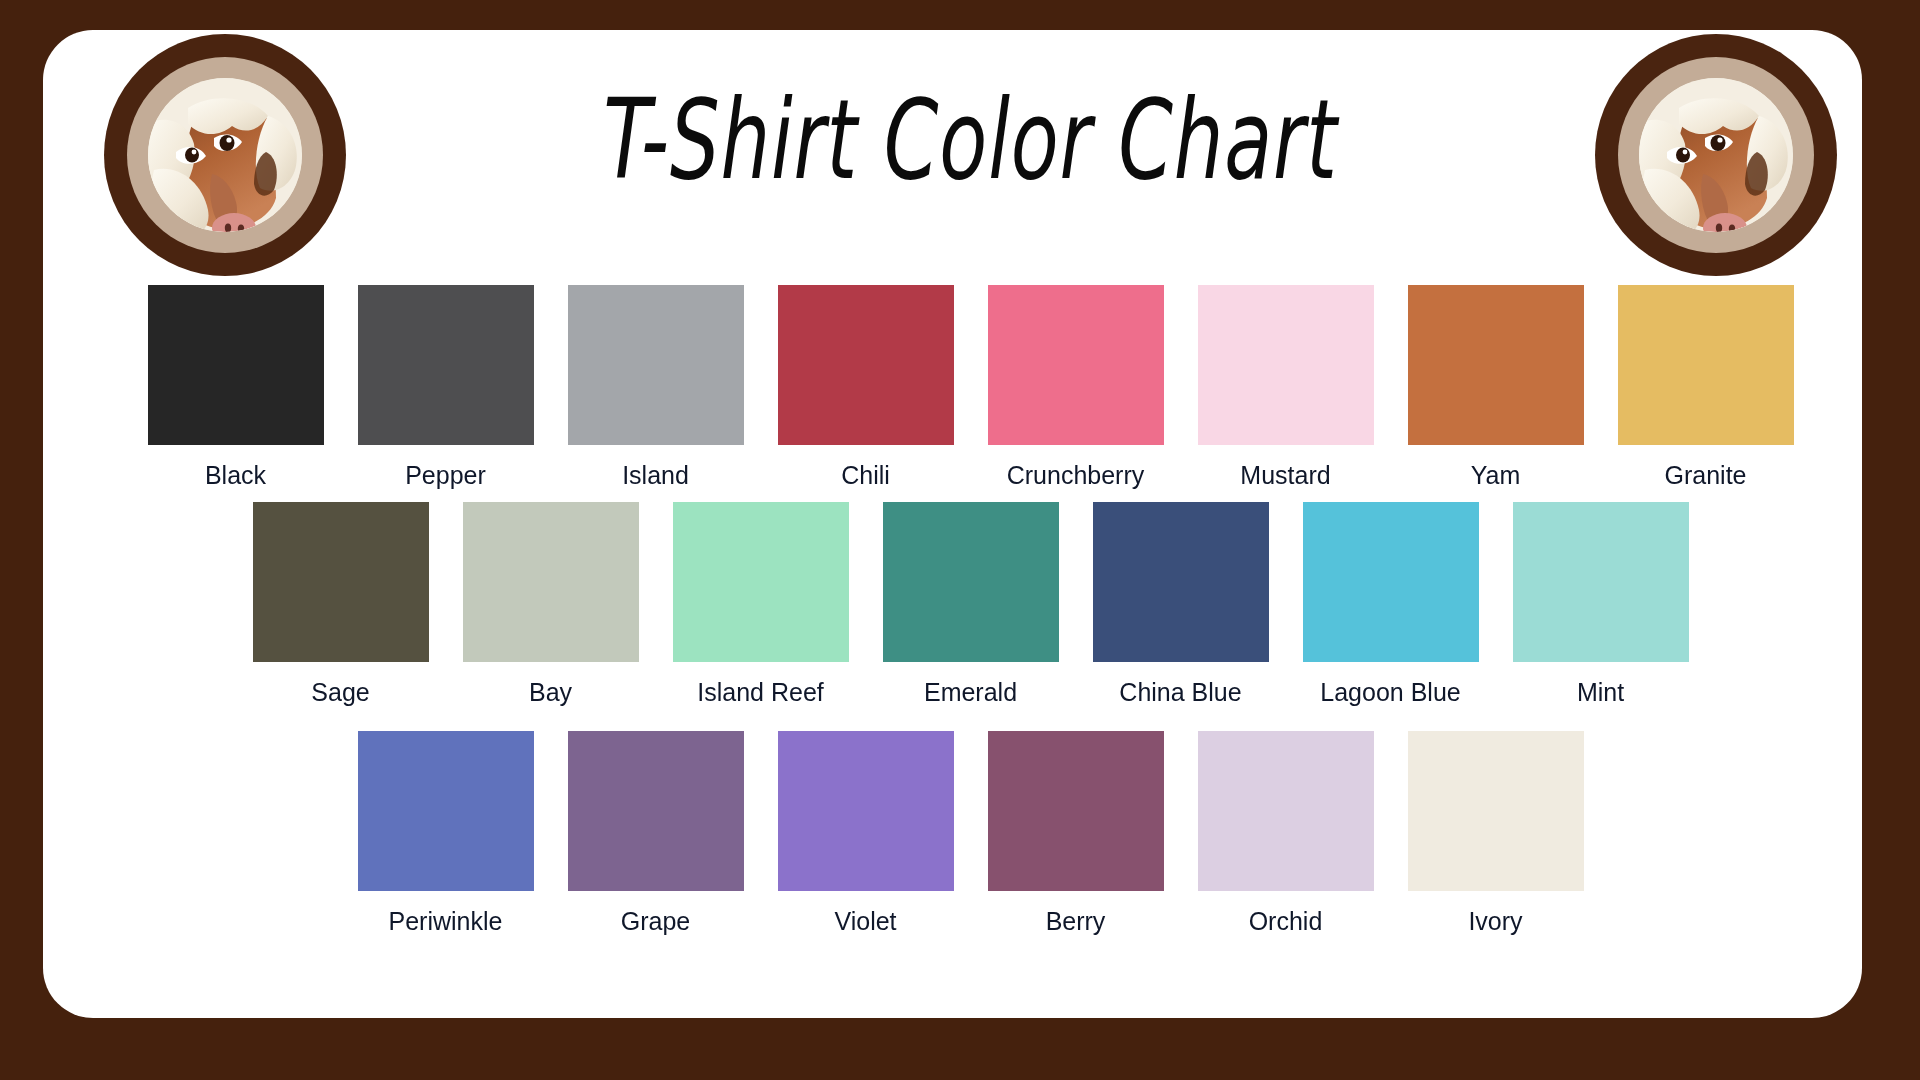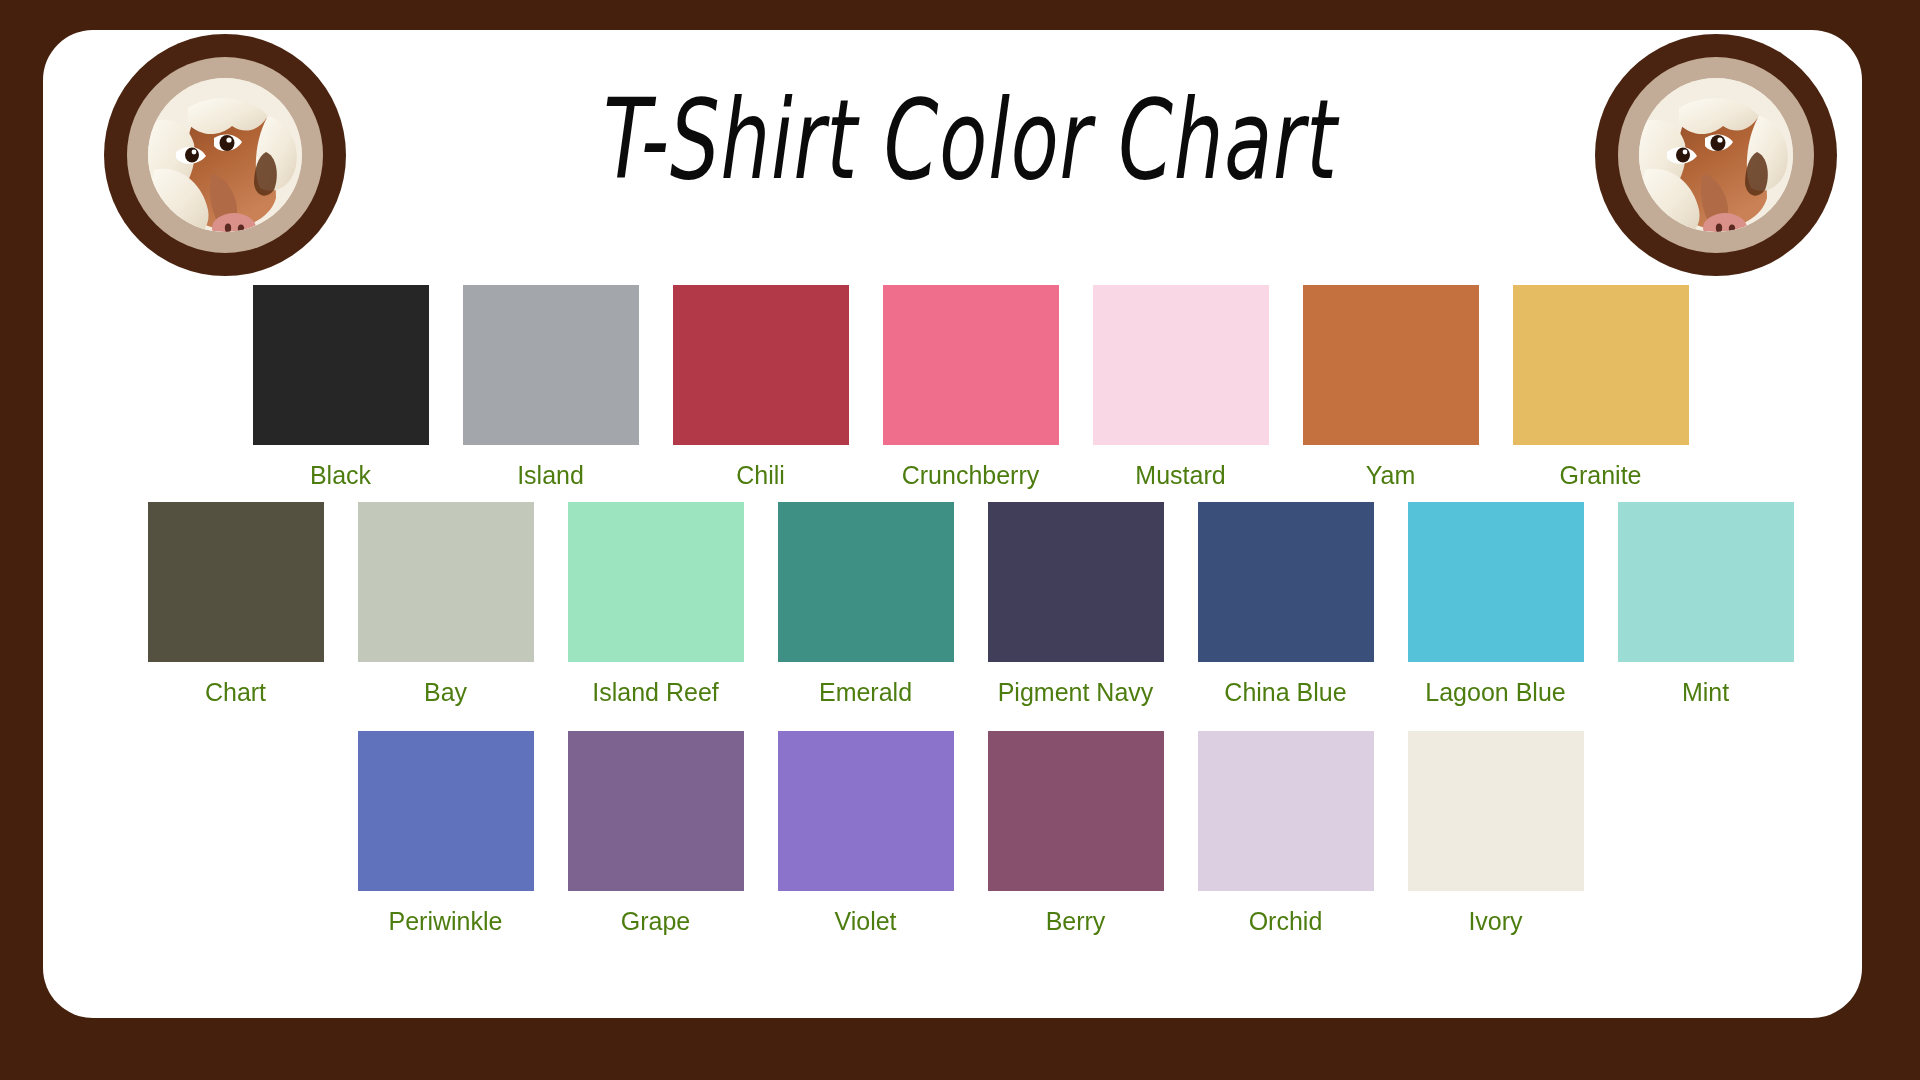--- a/index.html
+++ b/index.html
@@ -90,21 +90,21 @@
   .swatch-chip {
     width:176px;
     height:160px;
     display:block;
   }
   .swatch-label {
     margin-top:15px;
     font-family:"Liberation Sans", sans-serif;
     font-size:25px;
     line-height:30px;
-    color:#4d7c0f;
+    color:#0f172a;
     white-space:nowrap;
     text-align:center;
   }
 </style>
 </head>
 <body style="background: rgb(69, 33, 13);">
 
 <div id="card" style="background: rgb(255, 255, 255);">
 
   <div id="header">
@@ -199,20 +199,24 @@
 
   </div>
 
   <div id="grid">
     <div class="swatch-row" id="row-1">
         <div class="swatch-cell">
           <div class="swatch-chip" style="background: rgb(38, 38, 38);"></div>
           <div class="swatch-label">Black</div>
         </div>
         <div class="swatch-cell">
+          <div class="swatch-chip" style="background: rgb(78, 78, 80);"></div>
+          <div class="swatch-label">Pepper</div>
+        </div>
+        <div class="swatch-cell">
           <div class="swatch-chip" style="background: rgb(163, 166, 170);"></div>
           <div class="swatch-label">Island</div>
         </div>
         <div class="swatch-cell">
           <div class="swatch-chip" style="background: rgb(178, 58, 72);"></div>
           <div class="swatch-label">Chili</div>
         </div>
         <div class="swatch-cell">
           <div class="swatch-chip" style="background: rgb(238, 110, 140);"></div>
           <div class="swatch-label">Crunchberry</div>
@@ -226,39 +230,35 @@
           <div class="swatch-label">Yam</div>
         </div>
         <div class="swatch-cell">
           <div class="swatch-chip" style="background: rgb(229, 188, 98);"></div>
           <div class="swatch-label">Granite</div>
         </div>
       </div>
     <div class="swatch-row" id="row-2">
         <div class="swatch-cell">
           <div class="swatch-chip" style="background: rgb(85, 81, 64);"></div>
-          <div class="swatch-label">Chart</div>
+          <div class="swatch-label">Sage</div>
         </div>
         <div class="swatch-cell">
           <div class="swatch-chip" style="background: rgb(194, 201, 187);"></div>
           <div class="swatch-label">Bay</div>
         </div>
         <div class="swatch-cell">
           <div class="swatch-chip" style="background: rgb(156, 227, 192);"></div>
           <div class="swatch-label">Island Reef</div>
         </div>
         <div class="swatch-cell">
           <div class="swatch-chip" style="background: rgb(62, 143, 132);"></div>
           <div class="swatch-label">Emerald</div>
         </div>
         <div class="swatch-cell">
-          <div class="swatch-chip" style="background: rgb(65, 62, 90);"></div>
-          <div class="swatch-label">Pigment Navy</div>
-        </div>
-        <div class="swatch-cell">
           <div class="swatch-chip" style="background: rgb(58, 79, 122);"></div>
           <div class="swatch-label">China Blue</div>
         </div>
         <div class="swatch-cell">
           <div class="swatch-chip" style="background: rgb(85, 194, 218);"></div>
           <div class="swatch-label">Lagoon Blue</div>
         </div>
         <div class="swatch-cell">
           <div class="swatch-chip" style="background: rgb(155, 220, 213);"></div>
           <div class="swatch-label">Mint</div>

